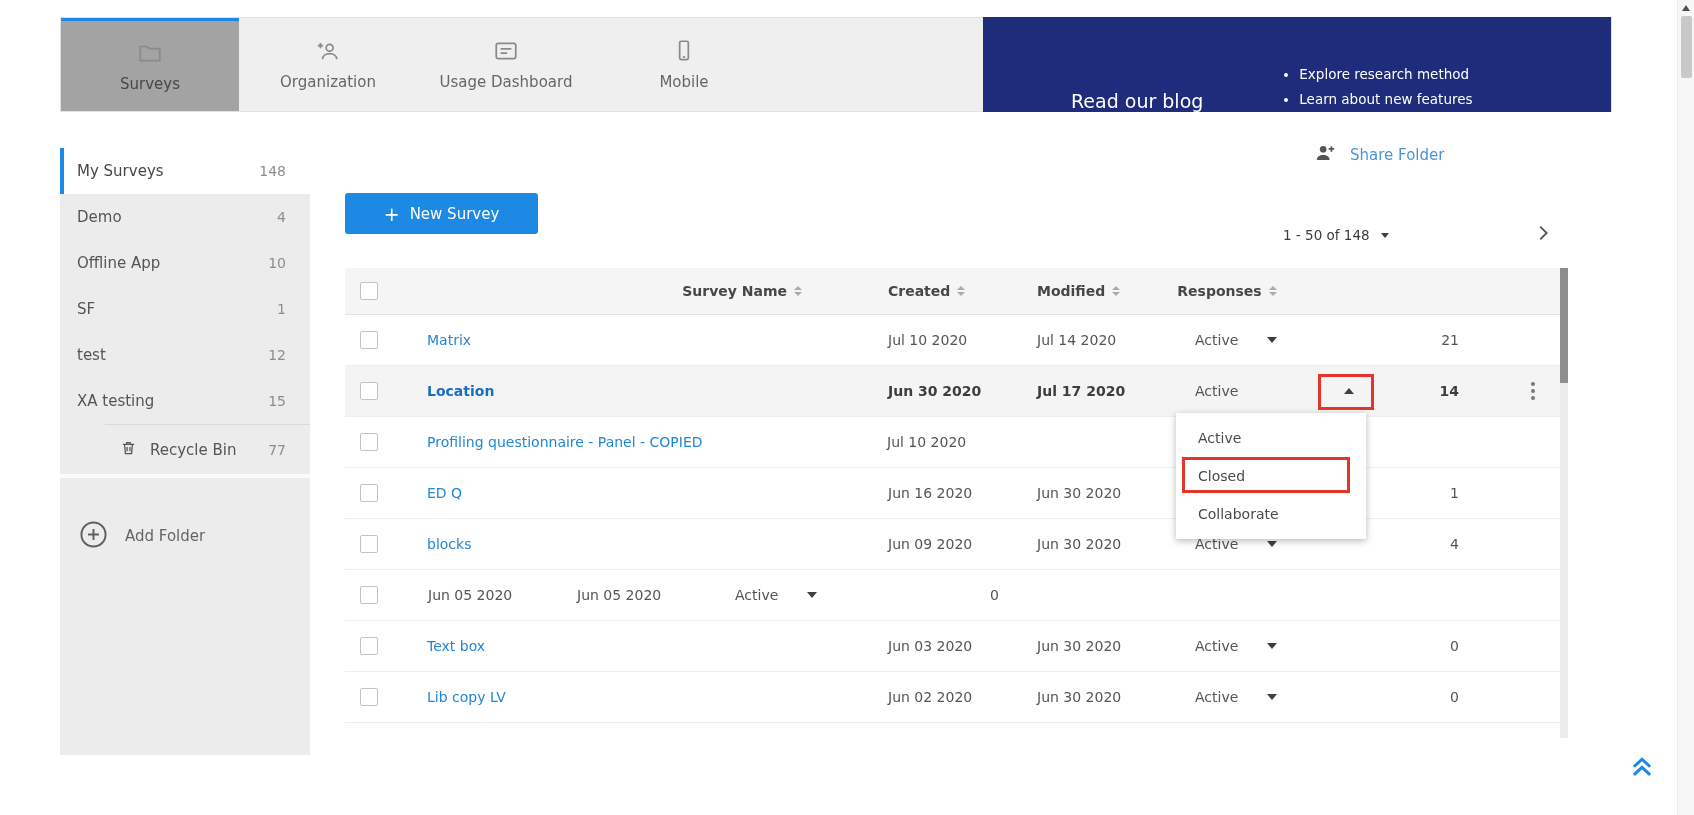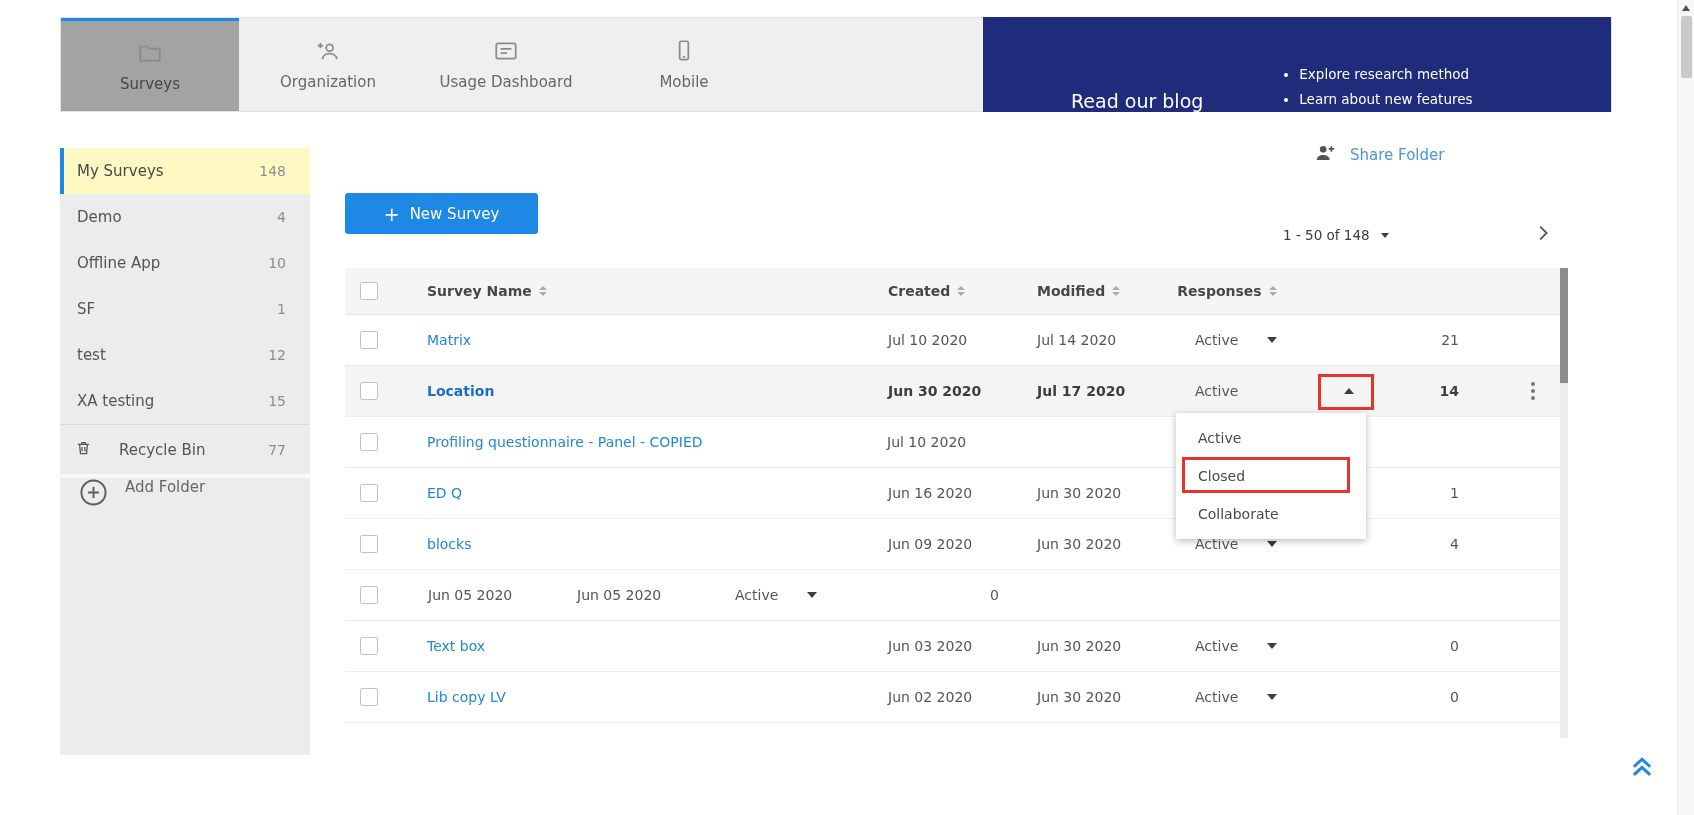--- a/index.html
+++ b/index.html
@@ -22,25 +22,25 @@
 
   .banner { position:absolute; right:0; top:-1px; bottom:-1px; width:628px;
             background:#1f2b7b; color:#fff; display:flex; align-items:flex-end; }
   .banner-title { margin-left:88px; font-size:19px; font-weight:400; cursor:pointer; }
   .banner-bullets { margin-left:78px; list-style:disc; font-size:13.5px; line-height:25px; padding-left:18px; }
 
   
   .sidebar { position:absolute; left:60px; top:148px; width:250px; height:607px; background:#ececec; }
   .folder-item { height:46px; display:flex; align-items:center; padding:0 24px 0 17px;
                  font-size:15px; color:#555; cursor:pointer; }
-  .folder-item.active { background:#fef9c3; border-left:4px solid #1e88e5; padding-left:13px; color:#474747; }
+  .folder-item.active { background:#ffffff; border-left:4px solid #1e88e5; padding-left:13px; color:#474747; }
   .folder-count { margin-left:auto; font-size:14px; color:#8d8d8d; }
   .recycle-bin { height:50px; border-top:1px solid #d9d9d9; display:flex; align-items:center;
-                 gap:27px; padding:0 24px 0 15px; font-size:15px; color:#555; cursor:pointer; }
-  .add-folder { height:120px; border-top:4px solid #fafafa; display:flex; 
+                 gap:13px; padding:0 24px 0 15px; font-size:15px; color:#555; cursor:pointer;margin-left:45px; }
+  .add-folder { height:120px; border-top:4px solid #fafafa; display:flex; align-items:center;
                 gap:17px; padding-left:19px; font-size:15px; color:#666; cursor:pointer; }
 
   
   .main { position:absolute; left:310px; top:131px; width:1302px; height:609px; background:#fff; }
 
   .share { position:absolute; top:11px; left:1003px; display:flex; align-items:center; gap:13px; cursor:pointer; }
   .share-label { font-size:15px; color:#4a94d9; }
 
   .new-survey { position:absolute; left:35px; top:62px; width:193px; height:41px; background:#1e88e5;
                 border:none; border-radius:3px; color:#fff; font-size:15px; display:flex;
@@ -60,21 +60,21 @@
   .trow.highlight { background:#f4f4f4; }
   .cell { display:flex; align-items:center; height:100%; }
   .c-check { width:55px; padding-left:15px; }
   .c-name { width:460px; padding-left:27px; padding-right:10px; }
   .c-created { width:150px; padding-left:28px; }
   .c-modified { width:155px; padding-left:27px; }
   .c-status { width:200px; padding-left:30px; }
   .c-resp { width:110px; justify-content:flex-end; padding-right:16px; }
   .c-menu { width:85px; padding-left:52px; }
   .th { gap:7px; }
-  .th-name { justify-content:flex-start; padding-right:58px; }
+  .th-name { justify-content:flex-end; padding-right:58px; }
 
   .survey-link { color:#2287d5; text-decoration:none; cursor:pointer; }
   .trow.highlight .survey-link { font-weight:700; color:#1a6fc4; }
   .trow.highlight .c-created, .trow.highlight .c-modified, .trow.highlight .c-resp
     { font-weight:700; color:#3d3d3d; }
 
   .checkbox { width:18px; height:18px; border:1px solid #c3c3c3; border-radius:2px; background:#fff; cursor:pointer; }
 
   .caret-down { width:0; height:0; border-left:5px solid transparent; border-right:5px solid transparent;
                 border-top:6px solid #3e3e3e; }

